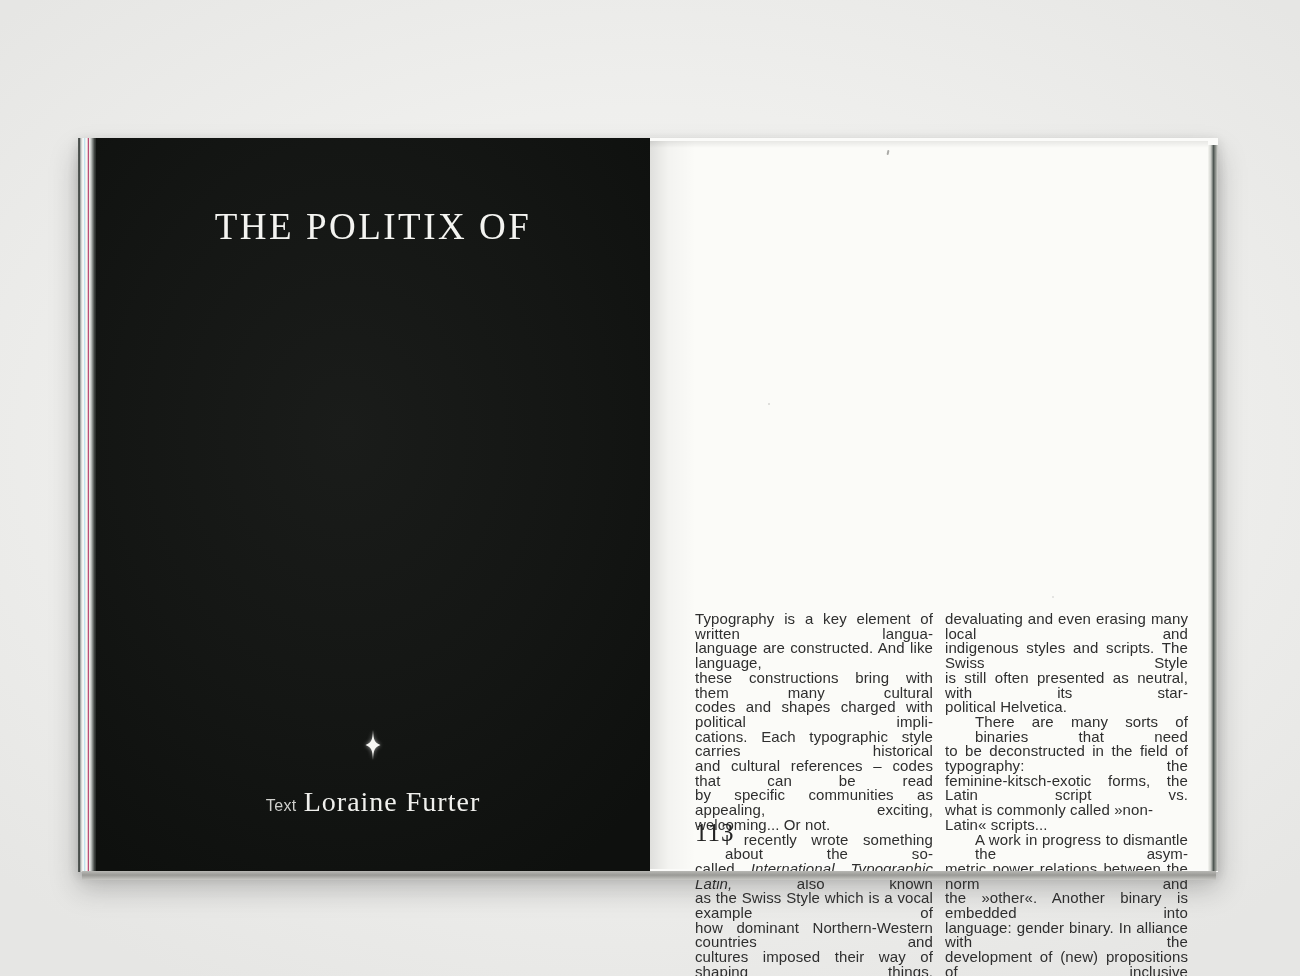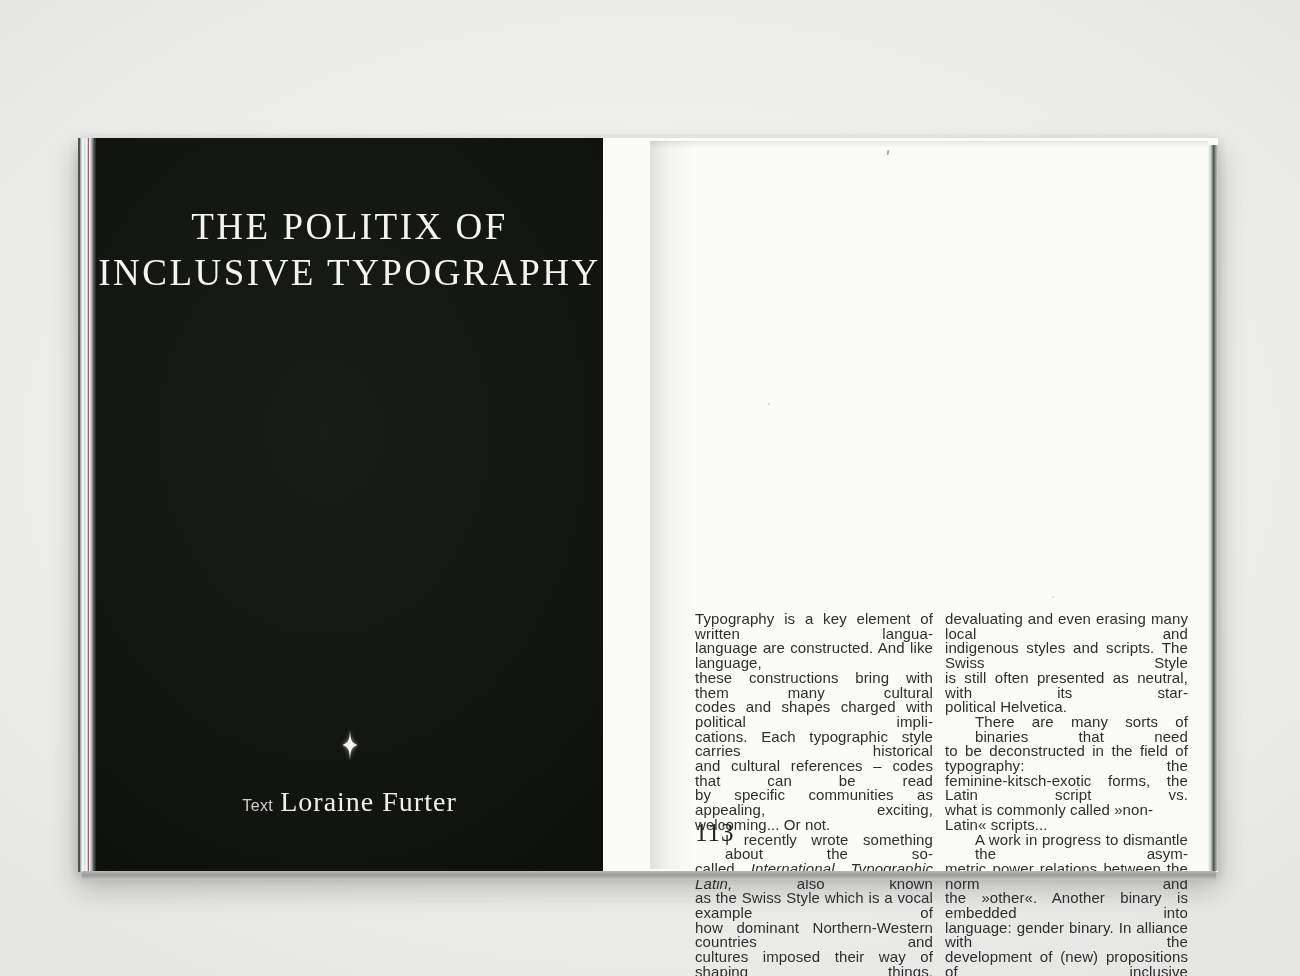--- a/index.html
+++ b/index.html
@@ -22,21 +22,21 @@
   }
   .edge-strips{
     position:absolute;left:0;top:0;bottom:0;width:18px;
     background:linear-gradient(to right,
       #565b58 0%, #474c49 9%, #a8aca9 14%, #e9e9e5 22%,
       #fdfdfb 30%, #b5dcea 34%, #cfe7ef 38%, #f8f8f4 46%,
       #f4f2ee 52%, #c2486f 55%, #b8436e 58%, #f2f0ec 63%,
       #c9ccc9 72%, #7e827f 82%, #3c403d 92%, #232624 100%);
   }
   .page-left{
-    position:absolute;left:18px;top:0;width:507px;height:100%;
+    position:absolute;left:18px;top:0;width:554px;height:100%;
     background:radial-gradient(ellipse 420px 520px at 45% 40%, #1a1c1a 0%, #141614 55%, #0e100e 100%);
     color:#f2f2ef;
   }
   .page-right{
     position:absolute;left:572px;top:3px;width:558px;height:728px;
     background:#fbfbf8;
   }
   .gutter-shade{
     position:absolute;left:0;top:0;bottom:0;width:46px;
     background:linear-gradient(to right, rgba(0,0,0,0.11) 0%, rgba(0,0,0,0.03) 40%, rgba(0,0,0,0) 100%);
@@ -102,21 +102,20 @@
 </head>
 <body>
 
 <div class="book">
 
   <div class="edge-strips"></div>
 
   <div class="page-left">
     <div class="title">
       <div>THE POLITIX OF</div>
-      <div>INCLUSIVE TYPOGRAPHY</div>
     </div>
     <div class="sparkle">
       <svg width="16" height="30" viewBox="0 0 16 30" xmlns="http://www.w3.org/2000/svg">
         <path d="M8 0 C8.6 10 9.2 12.6 15.5 15 C9.2 17.4 8.6 20 8 30 C7.4 20 6.8 17.4 0.5 15 C6.8 12.6 7.4 10 8 0 Z" fill="#f7f7f4"></path>
       </svg>
     </div>
     <div class="byline">
       <span class="byline-label">Text</span><span class="byline-name">Loraine Furter</span>
     </div>
   </div>

